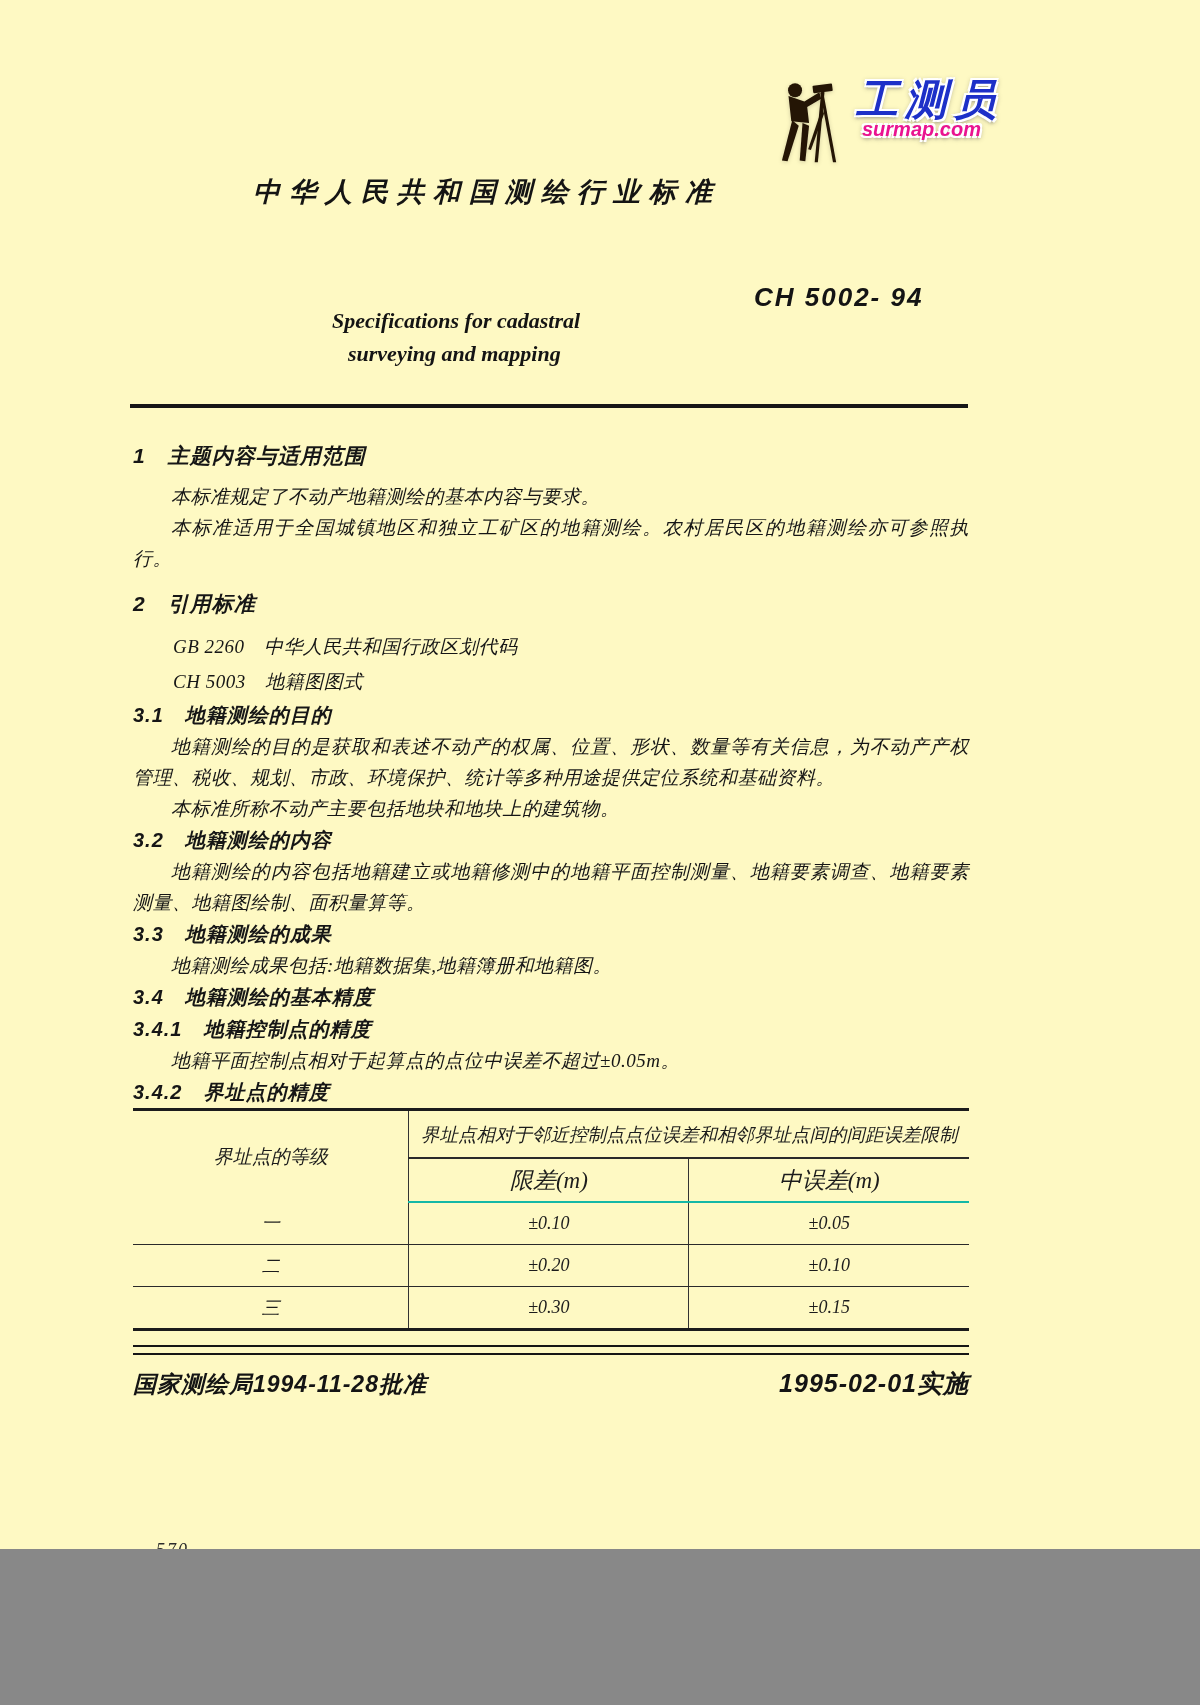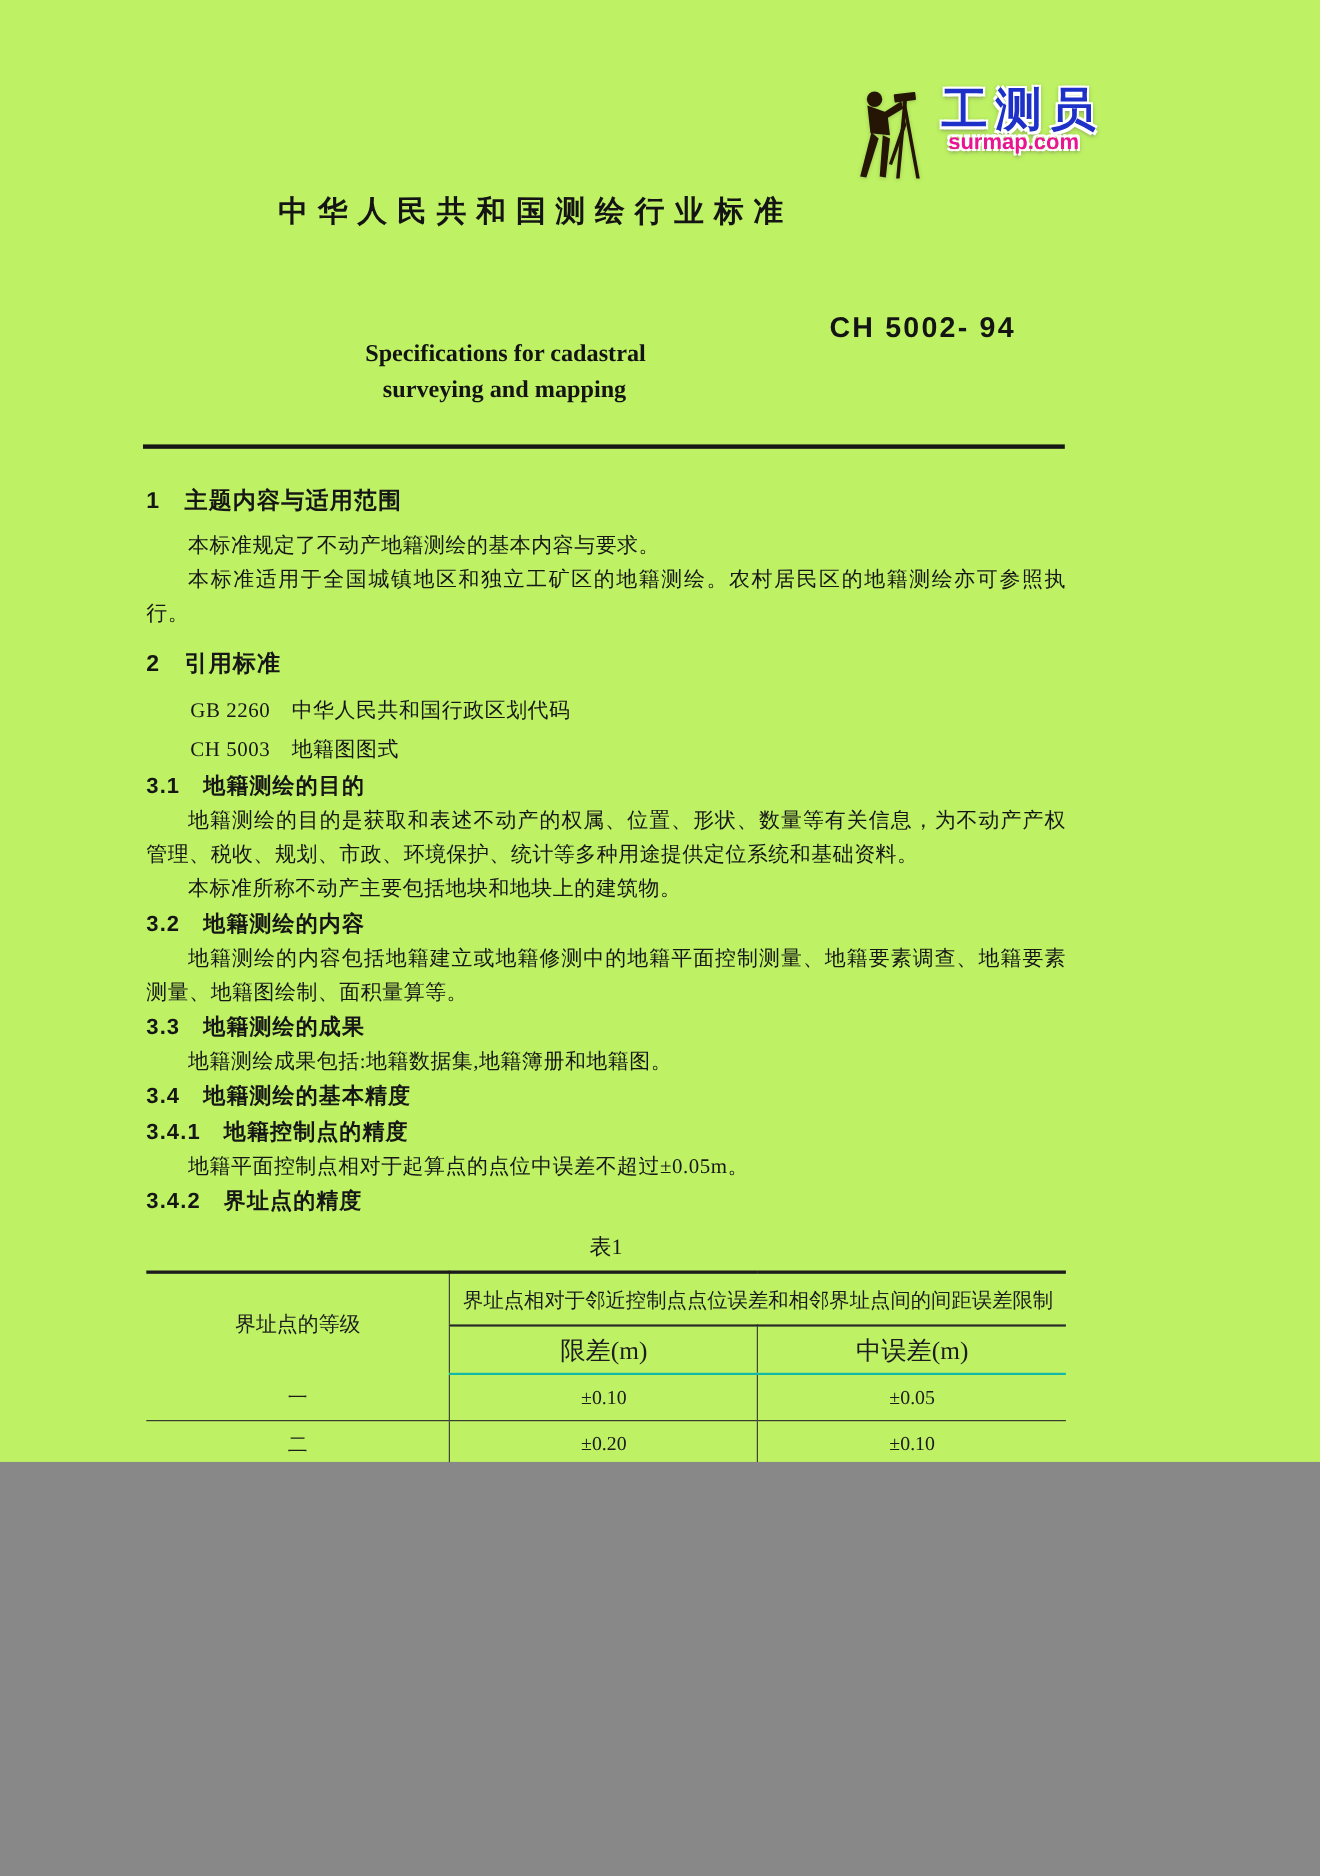--- a/index.html
+++ b/index.html
@@ -1,23 +1,24 @@
 <!DOCTYPE html>
 <html><head>
 <meta charset="utf-8">
 <style>
   html,body{margin:0;padding:0;background:#888;}
   .page{
     position:relative;
-    width:1200px;height:1329px;
+    width:1200px;height:1549px;
     margin:0 auto;
-    background:#bef264;
+    background:#fef9c3;
     overflow:hidden;
     color:#1a1a1a;
     font-family:"Liberation Serif","DejaVu Serif",serif;
+    font-style:italic;
   }
 
   
   .logo{
     position:absolute;left:766px;top:78px;
     display:flex;align-items:flex-start;
     filter:drop-shadow(0 1px 2px rgba(0,0,0,.18));
   }
   .logo-figure{flex:0 0 auto;margin-top:2px;}
   .logo-text{display:flex;flex-direction:column;margin-left:2px;}
@@ -156,21 +157,20 @@
         <div class="blk blk-h2">3.2　地籍测绘的内容</div>
         <div class="blk blk-p">地籍测绘的内容包括地籍建立或地籍修测中的地籍平面控制测量、地籍要素调查、地籍要素测量、地籍图绘制、面积量算等。</div>
         <div class="blk blk-h2">3.3　地籍测绘的成果</div>
         <div class="blk blk-p">地籍测绘成果包括:地籍数据集,地籍簿册和地籍图。</div>
         <div class="blk blk-h2">3.4　地籍测绘的基本精度</div>
         <div class="blk blk-h2">3.4.1　地籍控制点的精度</div>
         <div class="blk blk-p">地籍平面控制点相对于起算点的点位中误差不超过±0.05m。</div>
         <div class="blk blk-h2">3.4.2　界址点的精度</div>
       </div>
 
-    <div class="tbl-caption">表1</div>
 
     <table class="t1">
       <tbody>
         <tr>
           <th class="c-grade h-grade" rowspan="2">界址点的等级</th>
           <th class="h-span" colspan="2">界址点相对于邻近控制点点位误差和相邻界址点间的间距误差限制</th>
         </tr>
         <tr>
           <th class="c-val h-sub">限差(m)</th>
           <th class="c-val h-sub">中误差(m)</th>
@@ -188,17 +188,21 @@
         <tr>
           <td class="c-grade r">三</td>
           <td class="c-val r">±0.30</td>
           <td class="c-val r">±0.15</td>
         </tr>
       </tbody>
     </table>
 
     <div class="end-rule"></div>
 
+    <div class="footer-row">
+      <span class="footer-approved">国家测绘局1994-11-28批准</span>
+      <span class="footer-effective">1995-02-01实施</span>
+    </div>
   </div>
 
   <div class="page-number">570</div>
 
 </div>
 
 </body></html>

